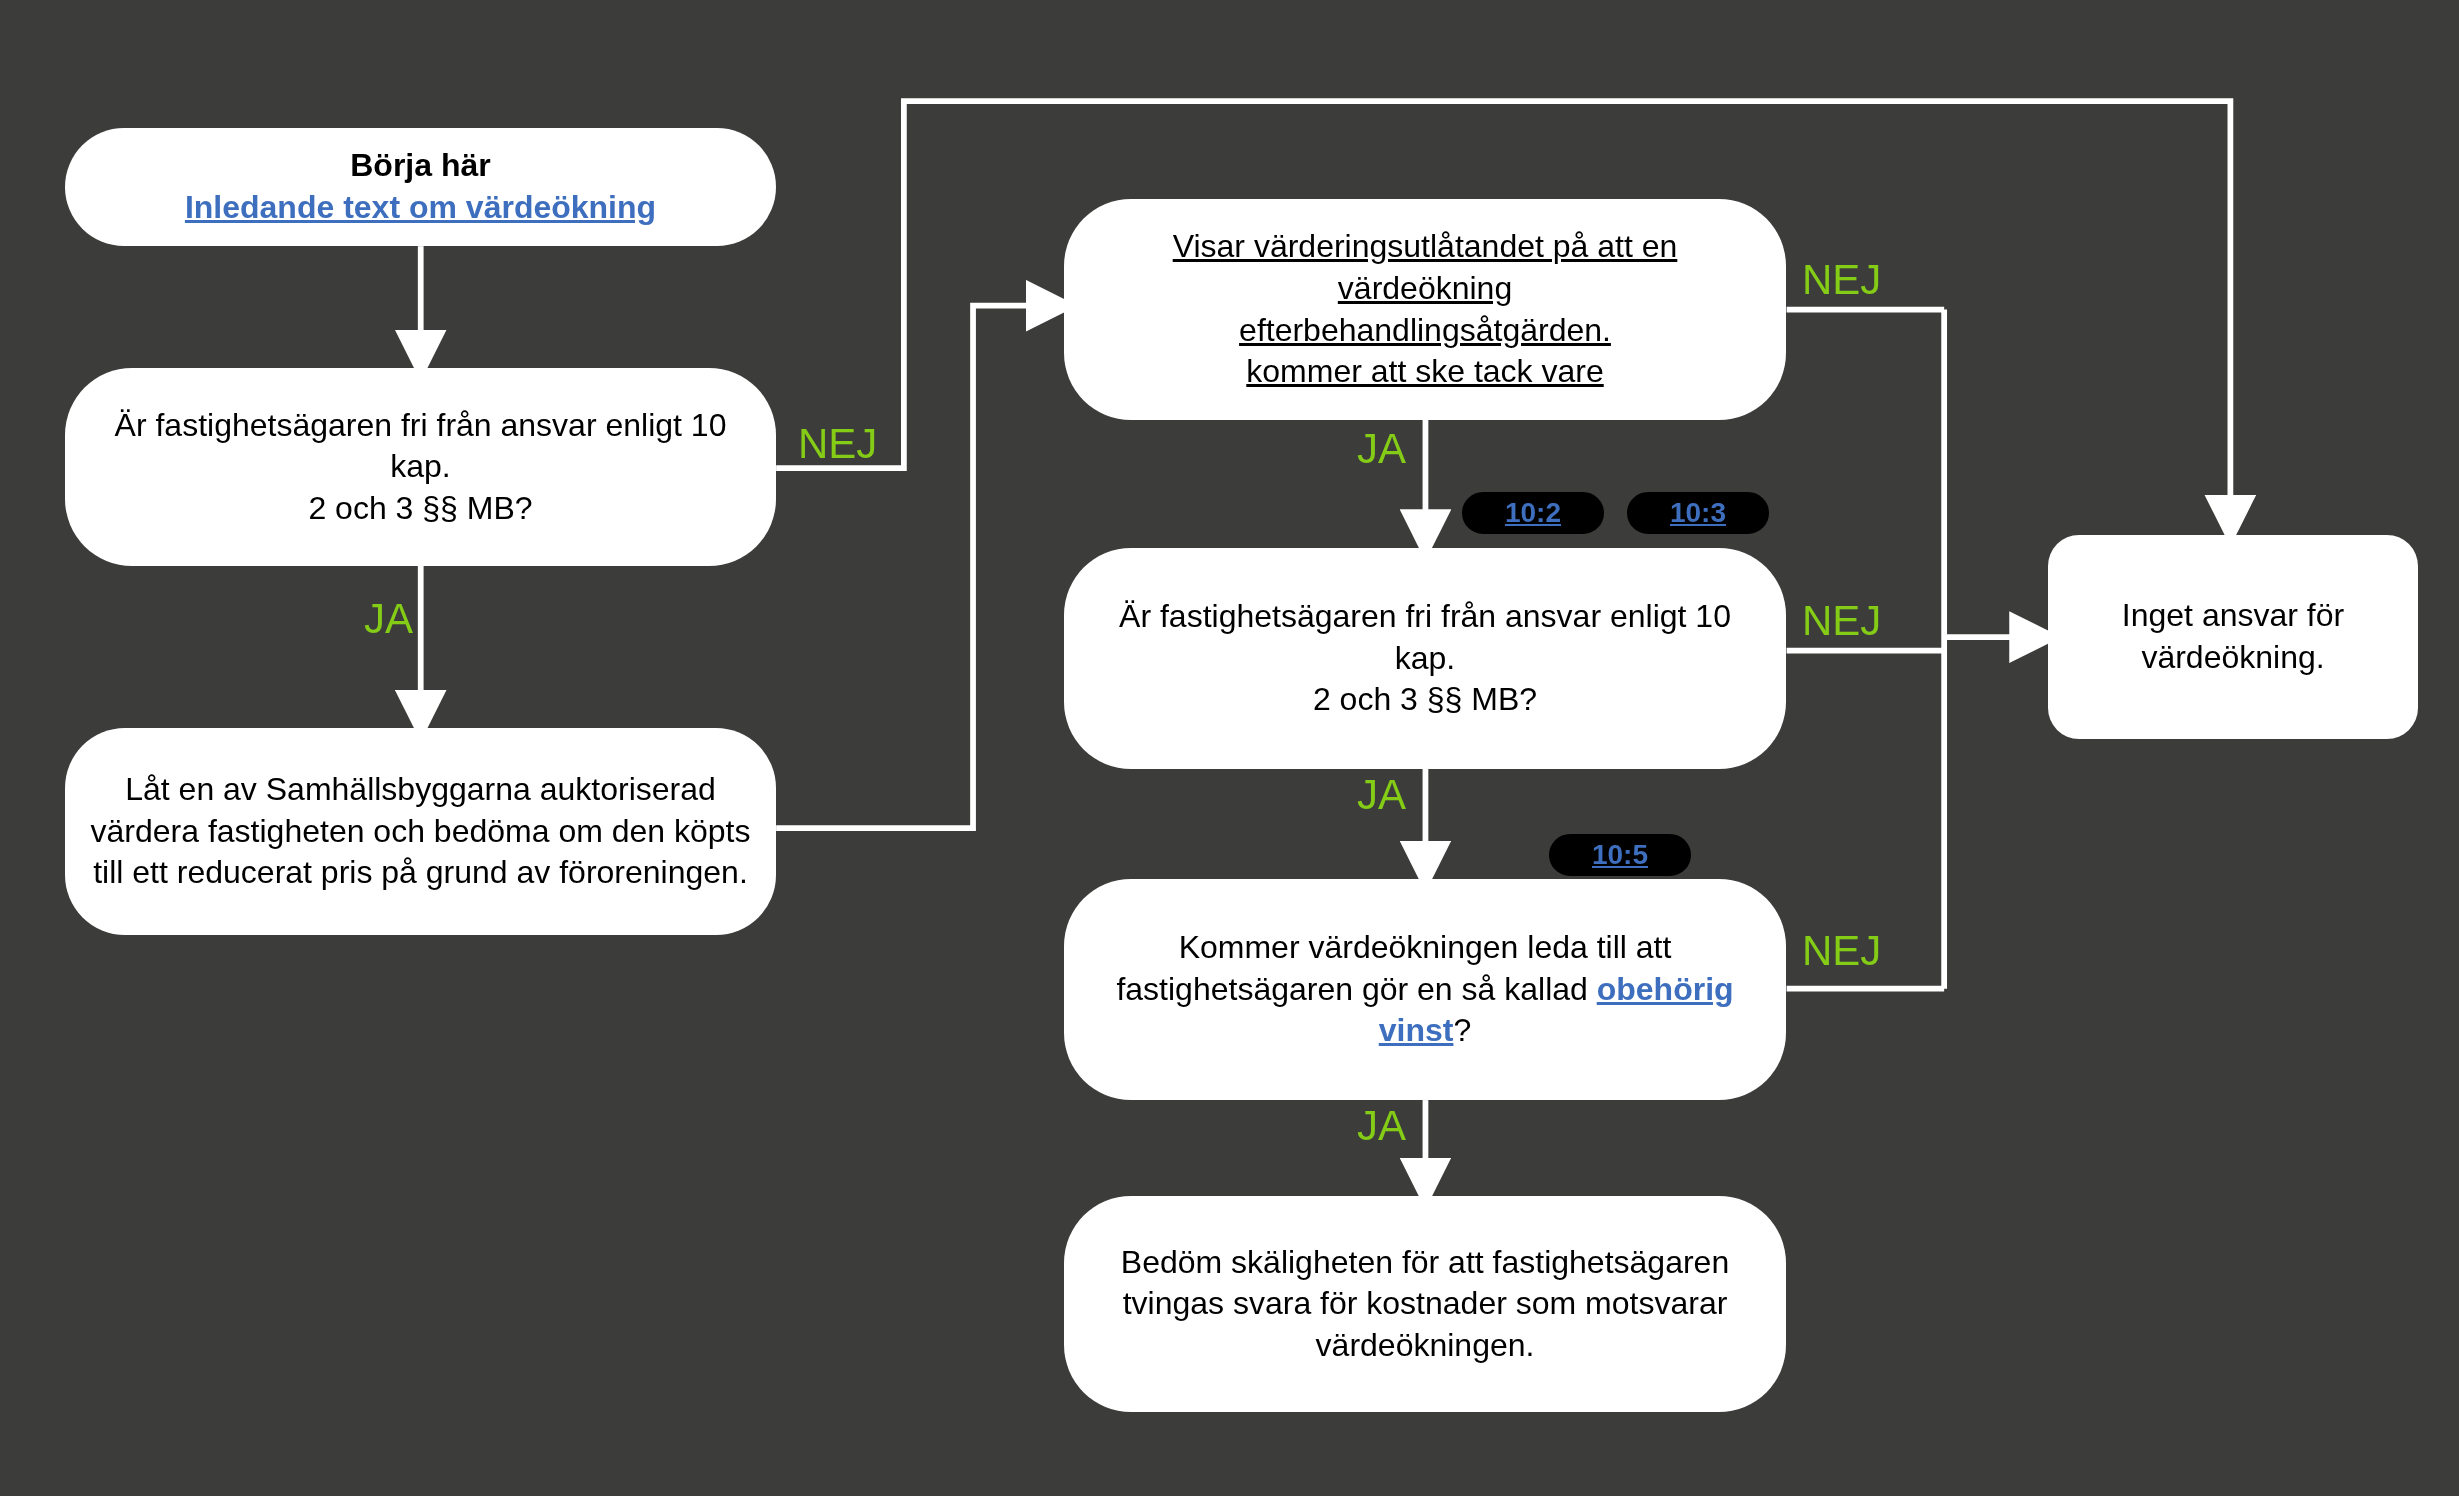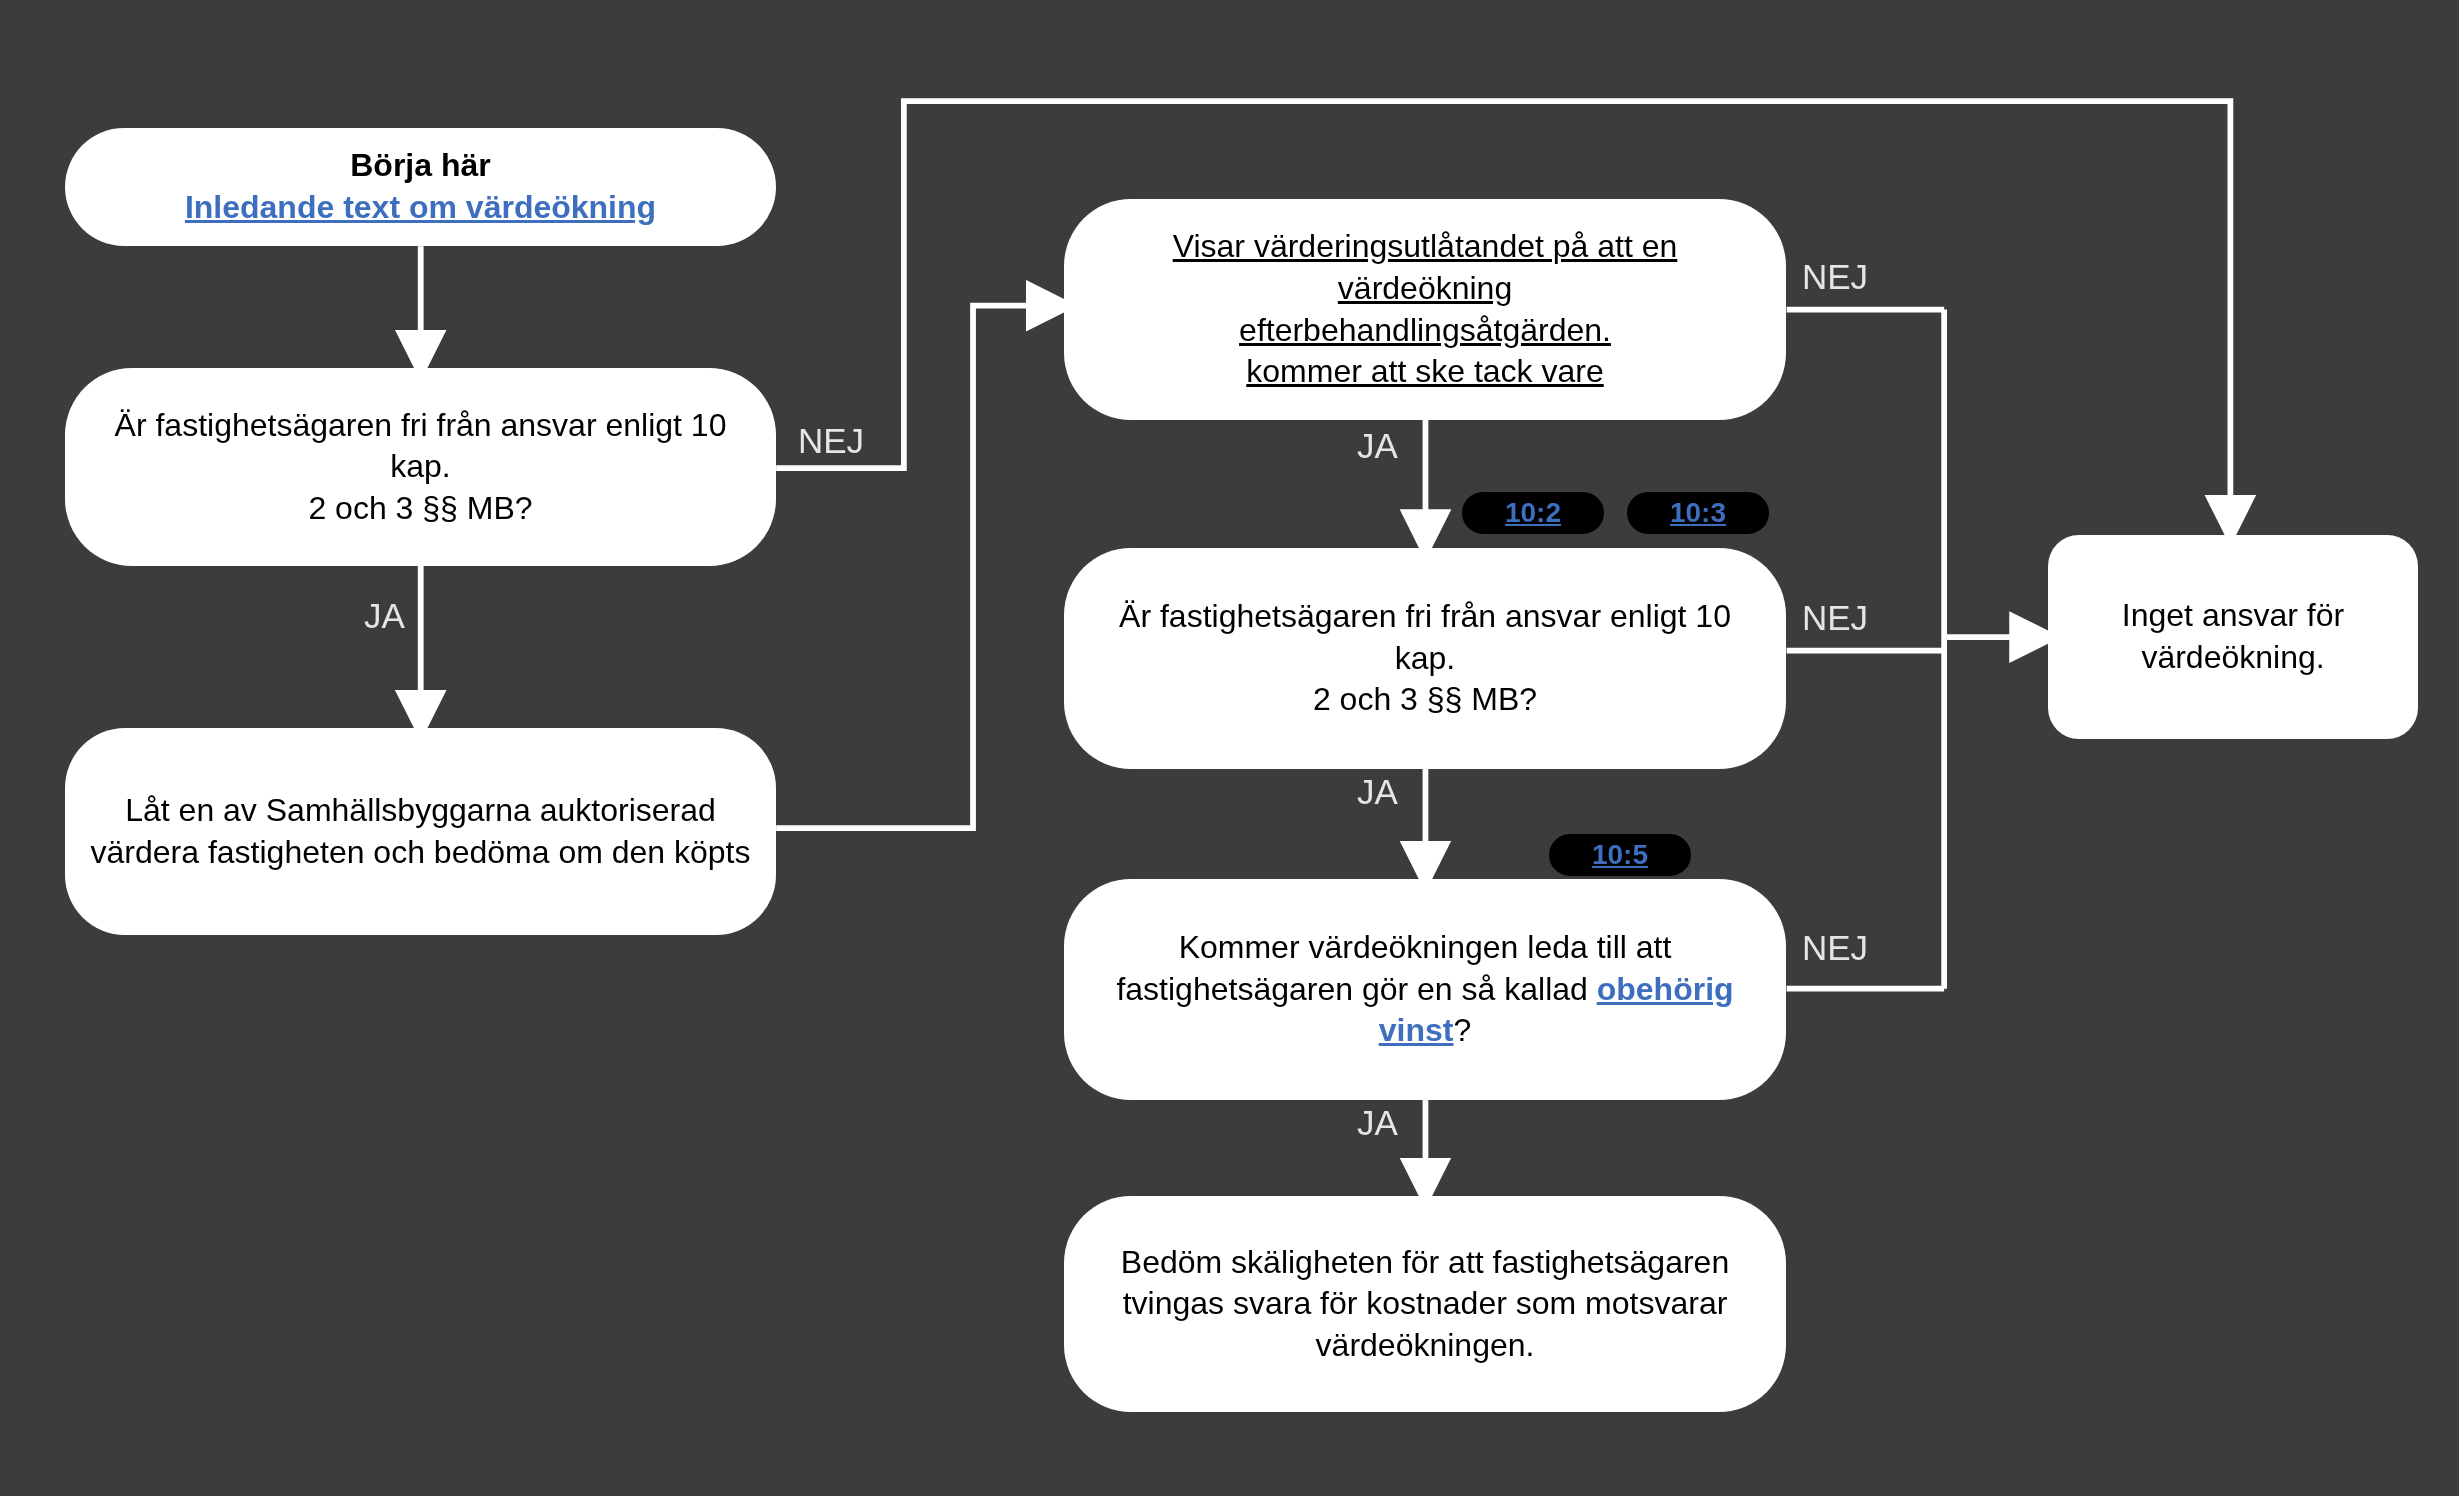--- a/index.html
+++ b/index.html
@@ -61,22 +61,22 @@
     font-size:28px;
     box-sizing:border-box;
   }
   #chip-102{left:1462px;top:492px;width:142px;}
   #chip-103{left:1627px;top:492px;width:142px;}
   #chip-105{left:1549px;top:834px;width:142px;}
 
   
   .elabel{
     position:absolute;
-    color:#e5e5e5;
-    font-size:35px;
+    color:#84cc16;
+    font-size:42px;
     line-height:1;
     white-space:nowrap;
   }
   #lbl-nej1 {left:798px; top:423px;}
   #lbl-ja1  {left:364px; top:598px;}
   #lbl-nej2 {left:1802px;top:259px;}
   #lbl-ja2  {left:1357px;top:428px;}
   #lbl-nej3 {left:1802px;top:600px;}
   #lbl-ja3  {left:1357px;top:774px;}
   #lbl-nej4 {left:1802px;top:930px;}
@@ -132,20 +132,21 @@
     <div class="txt">
       <div>Är fastighetsägaren fri från ansvar enligt 10 kap.</div>
       <div>2 och 3 §§ MB?</div>
     </div>
   </div>
 
   <div class="node fs-body" id="n-valuer">
     <div class="txt">
       <div>Låt en av Samhällsbyggarna auktoriserad</div>
       <div>värdera fastigheten och bedöma om den köpts</div>
+      <div>till ett reducerat pris på grund av föroreningen.</div>
     </div>
   </div>
 
   <div class="node fs-body" id="n-report">
     <div class="txt">
       <div>Visar värderingsutlåtandet på att en värdeökning</div>
       <div>efterbehandlingsåtgärden.</div>
       <div>kommer att ske tack vare</div>
     </div>
   </div>

